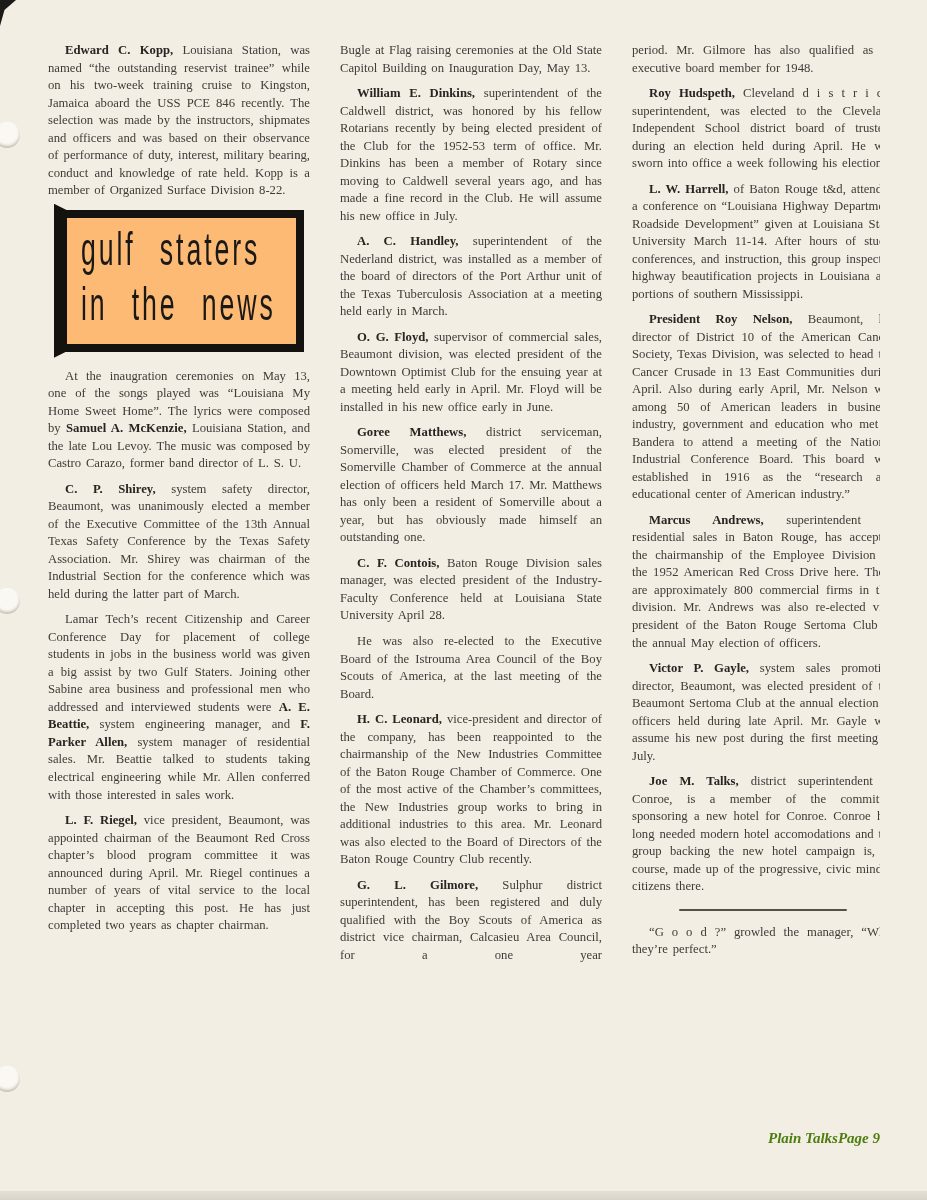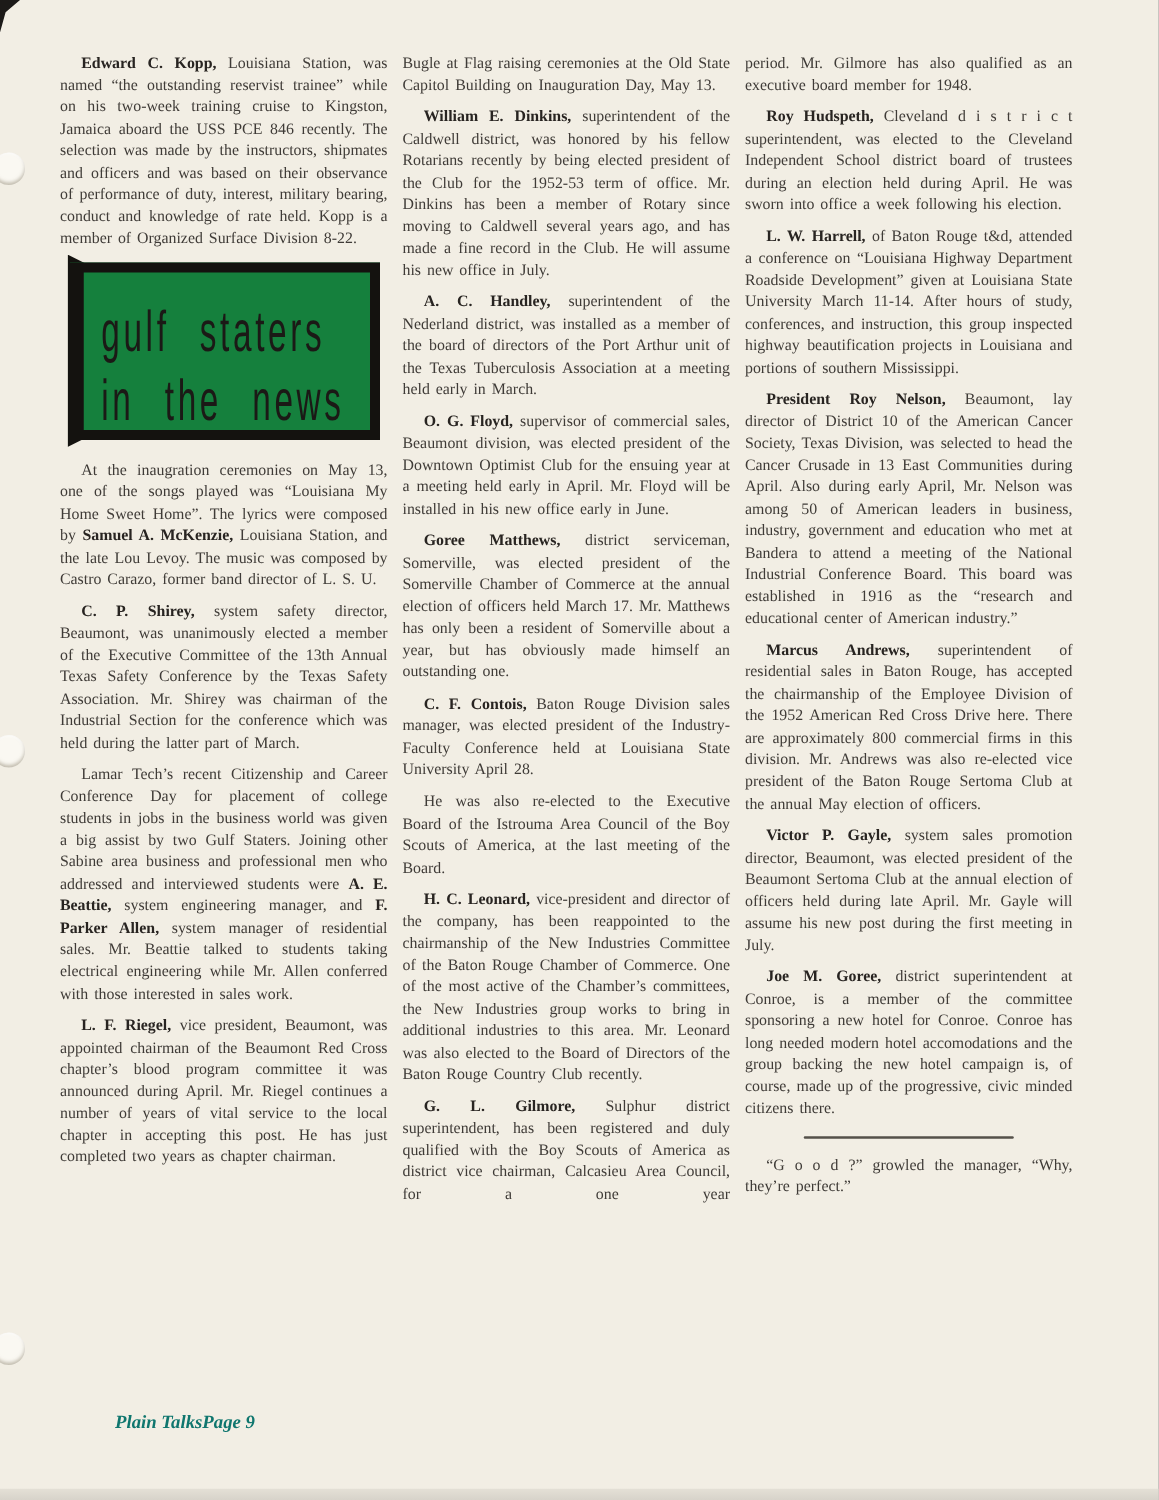--- a/index.html
+++ b/index.html
@@ -23,21 +23,21 @@
     box-shadow:inset 0 -2px 3px rgba(150,140,120,.55), inset 0 1px 2px rgba(255,255,255,.9);
   }
   .hole-1{top:122px;} .hole-2{top:588px;} .hole-3{top:1066px;}
   .bottom-edge{
     position:absolute;left:0;bottom:0;width:100%;height:9px;
     background:linear-gradient(#e4e0d6,#d7d3ca);
   }
   
   .content{
     position:absolute;left:48px;top:42px;width:832px;height:1092px;
-    display:flex;gap:12px;overflow:hidden;
+    display:flex;gap:30px;overflow:hidden;
   }
   .col{width:262px;flex:0 0 262px;}
   p.para{
     margin:0 0 8px 0;
     font-size:12.7px;line-height:1.38;
     text-align:justify;
     word-spacing:1.6px;
     text-indent:17px;
   }
   p.para.noindent{text-indent:0;}
@@ -45,41 +45,41 @@
   p.para.runon{text-align-last:justify;}
   p.para .lead{font-weight:bold;color:#282421;}
   
   .logo-box{position:relative;margin:10px 0 16px 6px;width:250px;height:142px;}
   .logo-bracket{
     position:absolute;left:0;top:-6px;bottom:-6px;width:14px;background:#14120f;
     clip-path:polygon(0 0,100% 7px,100% calc(100% - 7px),0 100%);
   }
   .logo-frame{
     position:absolute;left:2px;top:0;right:0;bottom:0;
-    background:#15803d;
+    background:#fdba74;
     border:8px solid #14120f;border-left-width:11px;
-    padding:20px 0 0 14px;
+    padding:4px 0 0 14px;
   }
   .logo-line{
     font-family:"Liberation Sans","DejaVu Sans",sans-serif;
     font-size:46px;font-weight:400;color:#1b1916;
     letter-spacing:5px;word-spacing:24px;
     transform:scaleX(.58);transform-origin:left center;
     white-space:nowrap;line-height:55px;
   }
   
   .divider{
     width:168px;height:2px;margin:13px auto 15px auto;
     background:#55514a;border-radius:2px;
   }
   
   .footer{
     position:absolute;left:48px;right:47px;top:1130px;
-    display:flex;justify-content:flex-start;
-    font-weight:bold;font-style:italic;font-size:15px;color:#0f766e;margin-left:44px;
+    display:flex;justify-content:flex-end;
+    font-weight:bold;font-style:italic;font-size:15px;color:#4d7c0f;
   }
 </style>
 </head>
 <body>
 
 <div class="page">
   <div class="corner-mark"></div>
   <div class="punch-hole hole-1"></div>
   <div class="punch-hole hole-2"></div>
   <div class="punch-hole hole-3"></div>
@@ -110,21 +110,21 @@
         <p class="para"><span class="lead">H. C. Leonard, </span><span>vice-president and director of the company, has been reappointed to the chairmanship of the New Industries Committee of the Baton Rouge Chamber of Commerce. One of the most active of the Chamber’s committees, the New Industries group works to bring in additional industries to this area. Mr. Leonard was also elected to the Board of Directors of the Baton Rouge Country Club recently.</span></p>
         <p class="para runon"><span class="lead">G. L. Gilmore, </span><span>Sulphur district superintendent, has been registered and duly qualified with the Boy Scouts of America as district vice chairman, Calcasieu Area Council, for a one year</span></p>
       </div>
     <div class="col">
         <p class="para noindent"><span>period. Mr. Gilmore has also qualified as an executive board member for 1948.</span></p>
         <p class="para"><span class="lead">Roy Hudspeth, </span><span>Cleveland d i s t r i c t superintendent, was elected to the Cleveland Independent School district board of trustees during an election held during April. He was sworn into office a week following his election.</span></p>
         <p class="para"><span class="lead">L. W. Harrell, </span><span>of Baton Rouge t&amp;d, attended a conference on “Louisiana Highway Department Roadside Development” given at Louisiana State University March 11-14. After hours of study, conferences, and instruction, this group inspected highway beautification projects in Louisiana and portions of southern Mississippi.</span></p>
         <p class="para"><span class="lead">President Roy Nelson, </span><span>Beaumont, lay director of District 10 of the American Cancer Society, Texas Division, was selected to head the Cancer Crusade in 13 East Communities during April. Also during early April, Mr. Nelson was among 50 of American leaders in business, industry, government and education who met at Bandera to attend a meeting of the National Industrial Conference Board. This board was established in 1916 as the “research and educational center of American industry.”</span></p>
         <p class="para"><span class="lead">Marcus Andrews, </span><span>superintendent of residential sales in Baton Rouge, has accepted the chairmanship of the Employee Division of the 1952 American Red Cross Drive here. There are approximately 800 commercial firms in this division. Mr. Andrews was also re-elected vice president of the Baton Rouge Sertoma Club at the annual May election of officers.</span></p>
         <p class="para"><span class="lead">Victor P. Gayle, </span><span>system sales promotion director, Beaumont, was elected president of the Beaumont Sertoma Club at the annual election of officers held during late April. Mr. Gayle will assume his new post during the first meeting in July.</span></p>
-        <p class="para"><span class="lead">Joe M. Goree, </span><span>district superintendent at Conroe, is a member of the committee sponsoring a new hotel for Conroe. Conroe has long needed modern hotel accomodations and the group backing the new hotel campaign is, of course, made up of the progressive, civic minded citizens there.</span></p>
+        <p class="para"><span class="lead">Joe M. Talks, </span><span>district superintendent at Conroe, is a member of the committee sponsoring a new hotel for Conroe. Conroe has long needed modern hotel accomodations and the group backing the new hotel campaign is, of course, made up of the progressive, civic minded citizens there.</span></p>
         <div class="divider"></div>
         <p class="para tight"><span>“G o o d ?” growled the manager, “Why, they’re perfect.”</span></p>
       </div>
   </div>
 
   <div class="footer">
     <span>Plain Talks</span>
     <span>Page 9</span>
   </div>
 

